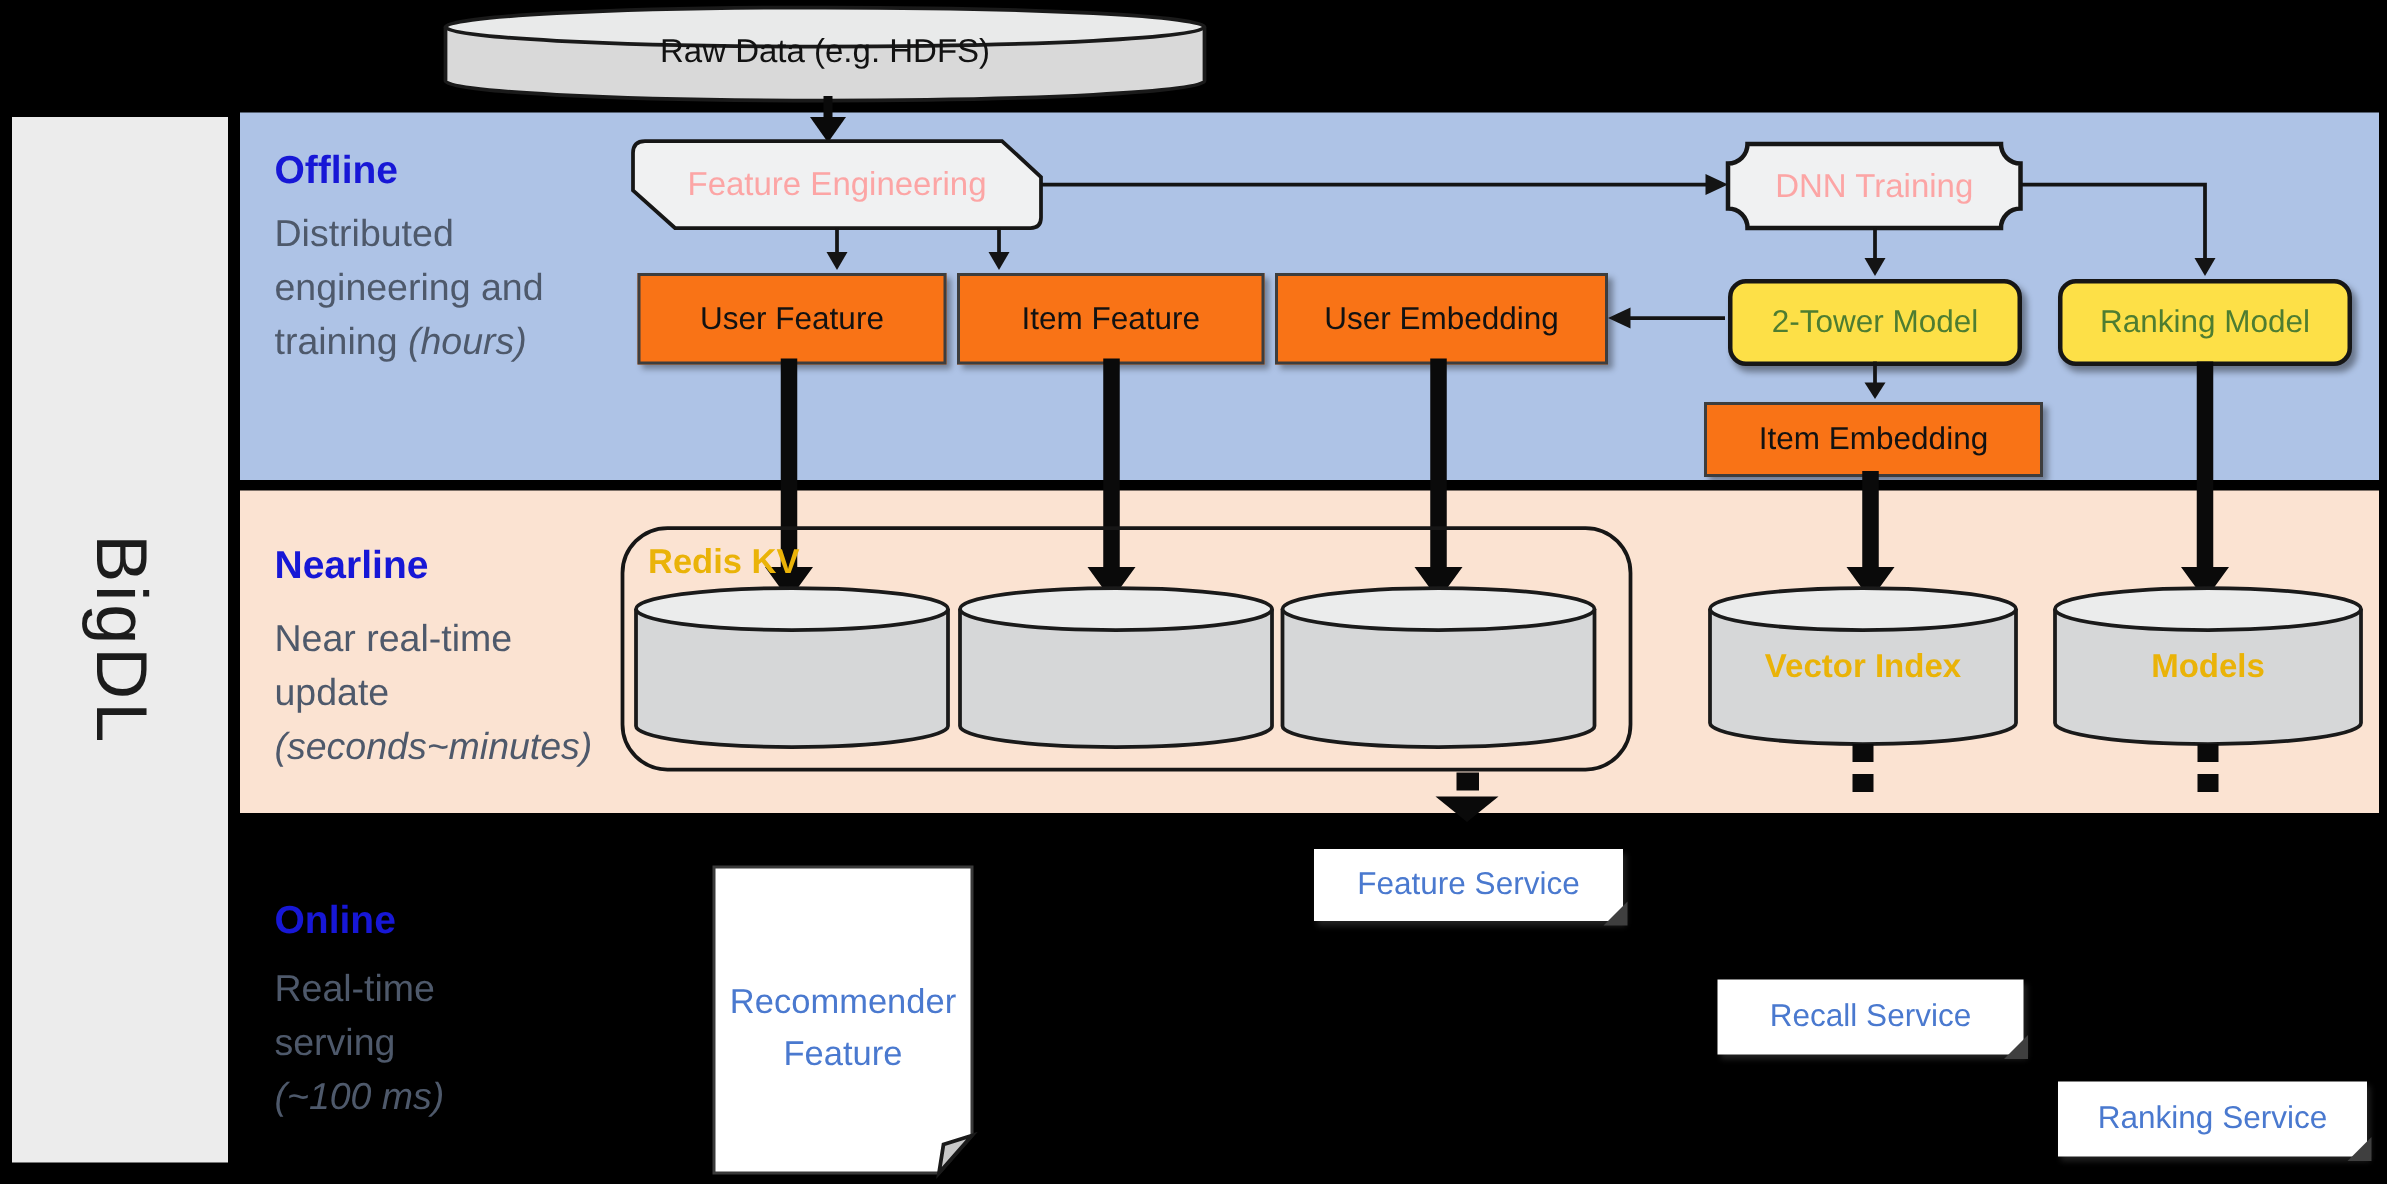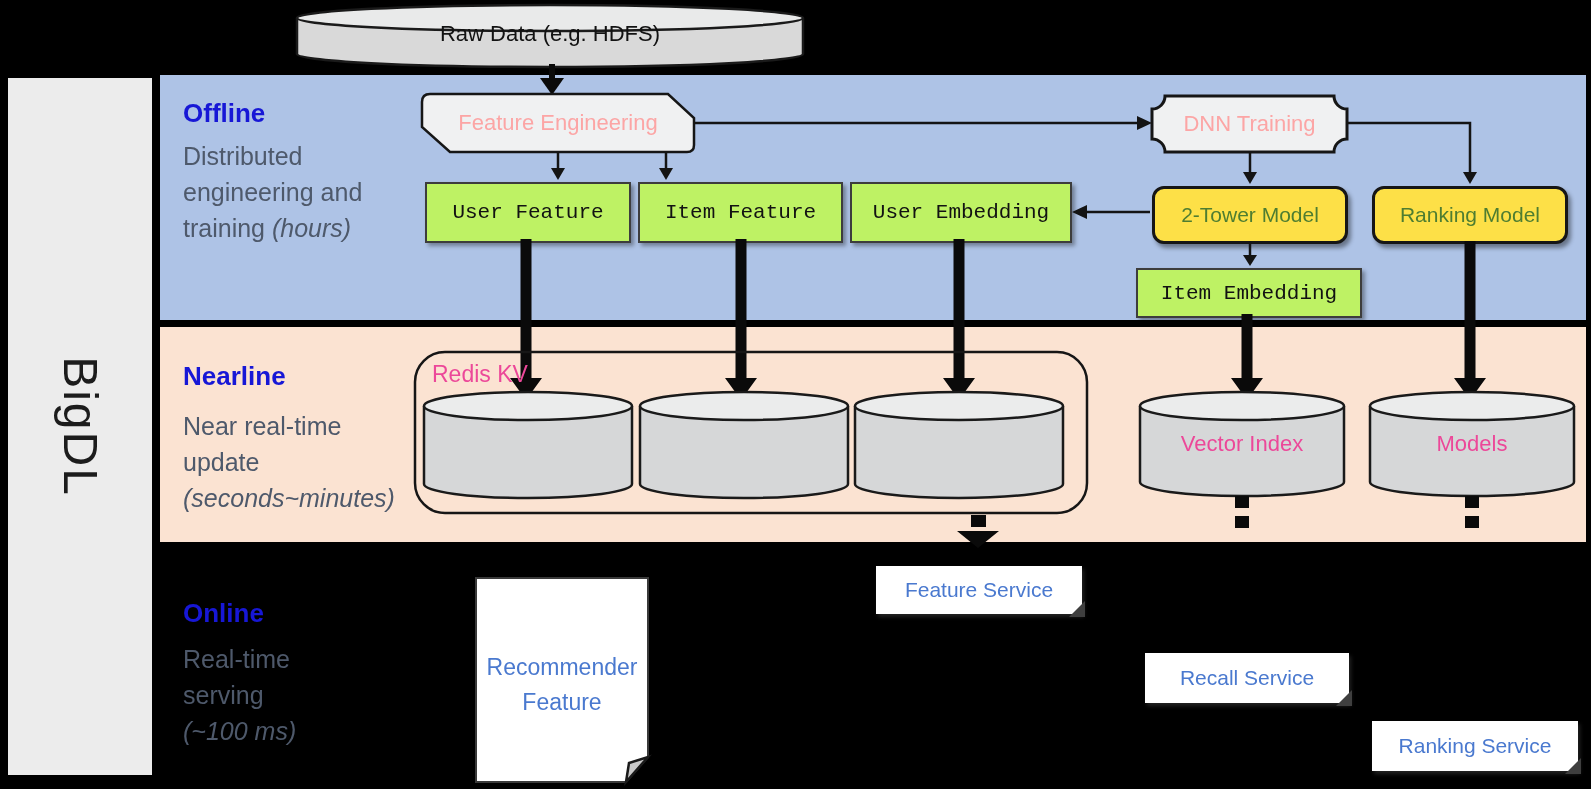--- a/index.html
+++ b/index.html
@@ -12,28 +12,28 @@
   
   .band{position:absolute;z-index:1;}
   .band-offline{left:160px;top:75px;width:1426px;height:245px;background:#aec3e6;}
   .band-nearline{left:160px;top:327px;width:1426px;height:215px;background:#fbe3d2;}
   .sidebar{left:8px;top:78px;width:144px;height:697px;background:#ececec;z-index:1;
     display:flex;align-items:center;justify-content:center;}
   .sidebar .brand{transform:rotate(90deg);font-size:48px;color:#1c1c1c;letter-spacing:2px;white-space:nowrap;}
   
   .node{position:absolute;z-index:2;display:flex;align-items:center;justify-content:center;
     font-size:21px;text-align:center;}
-  .node.gray{background:#bef264;border:2px solid #3d3d3d;color:#121212;box-shadow:3px 3px 4px rgba(0,0,0,0.35);font-family:Liberation Mono, monospace;}
+  .node.gray{background:#f97316;border:2px solid #3d3d3d;color:#121212;box-shadow:3px 3px 4px rgba(0,0,0,0.35);}
   .node.light{background:#fde047;border:3px solid #161616;border-radius:12px;color:#4e7d31;box-shadow:3px 4px 4px rgba(0,0,0,0.4);}
   .node.svc{background:#ffffff;color:#4a79cf;box-shadow:2px 3px 4px rgba(70,70,70,0.5);z-index:2;}
   
   .lbl{position:absolute;z-index:4;display:flex;align-items:center;justify-content:center;text-align:center;}
   .lbl.left{justify-content:flex-start;text-align:left;}
   .blue-node-text{color:#fca5a5;}
-  .brown-text{color:#ec4899;font-weight:400;}
+  .brown-text{color:#eab308;font-weight:700;}
   .band-title{font-size:26px;font-weight:700;color:#1717d6;}
   .band-desc{font-size:25px;line-height:36px;color:#4e596b;}
   .band-desc .note{font-style:italic;}
   .online-text{color:#4e596b;}
   .doc-label{color:#4a79cf;font-size:23px;line-height:35px;}
 </style>
 </head>
 <body>
 
 <div class="canvas">

